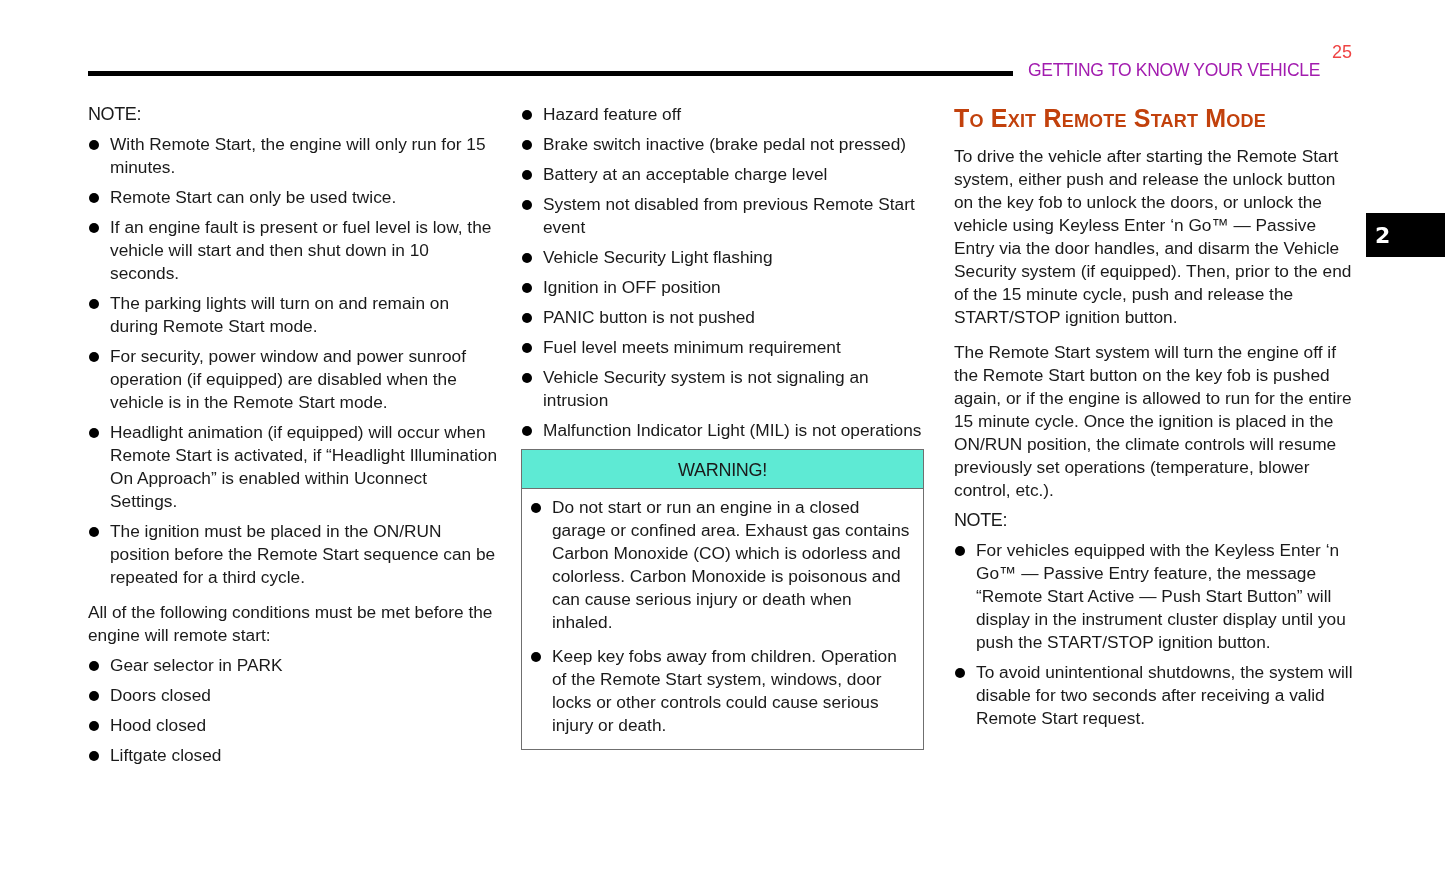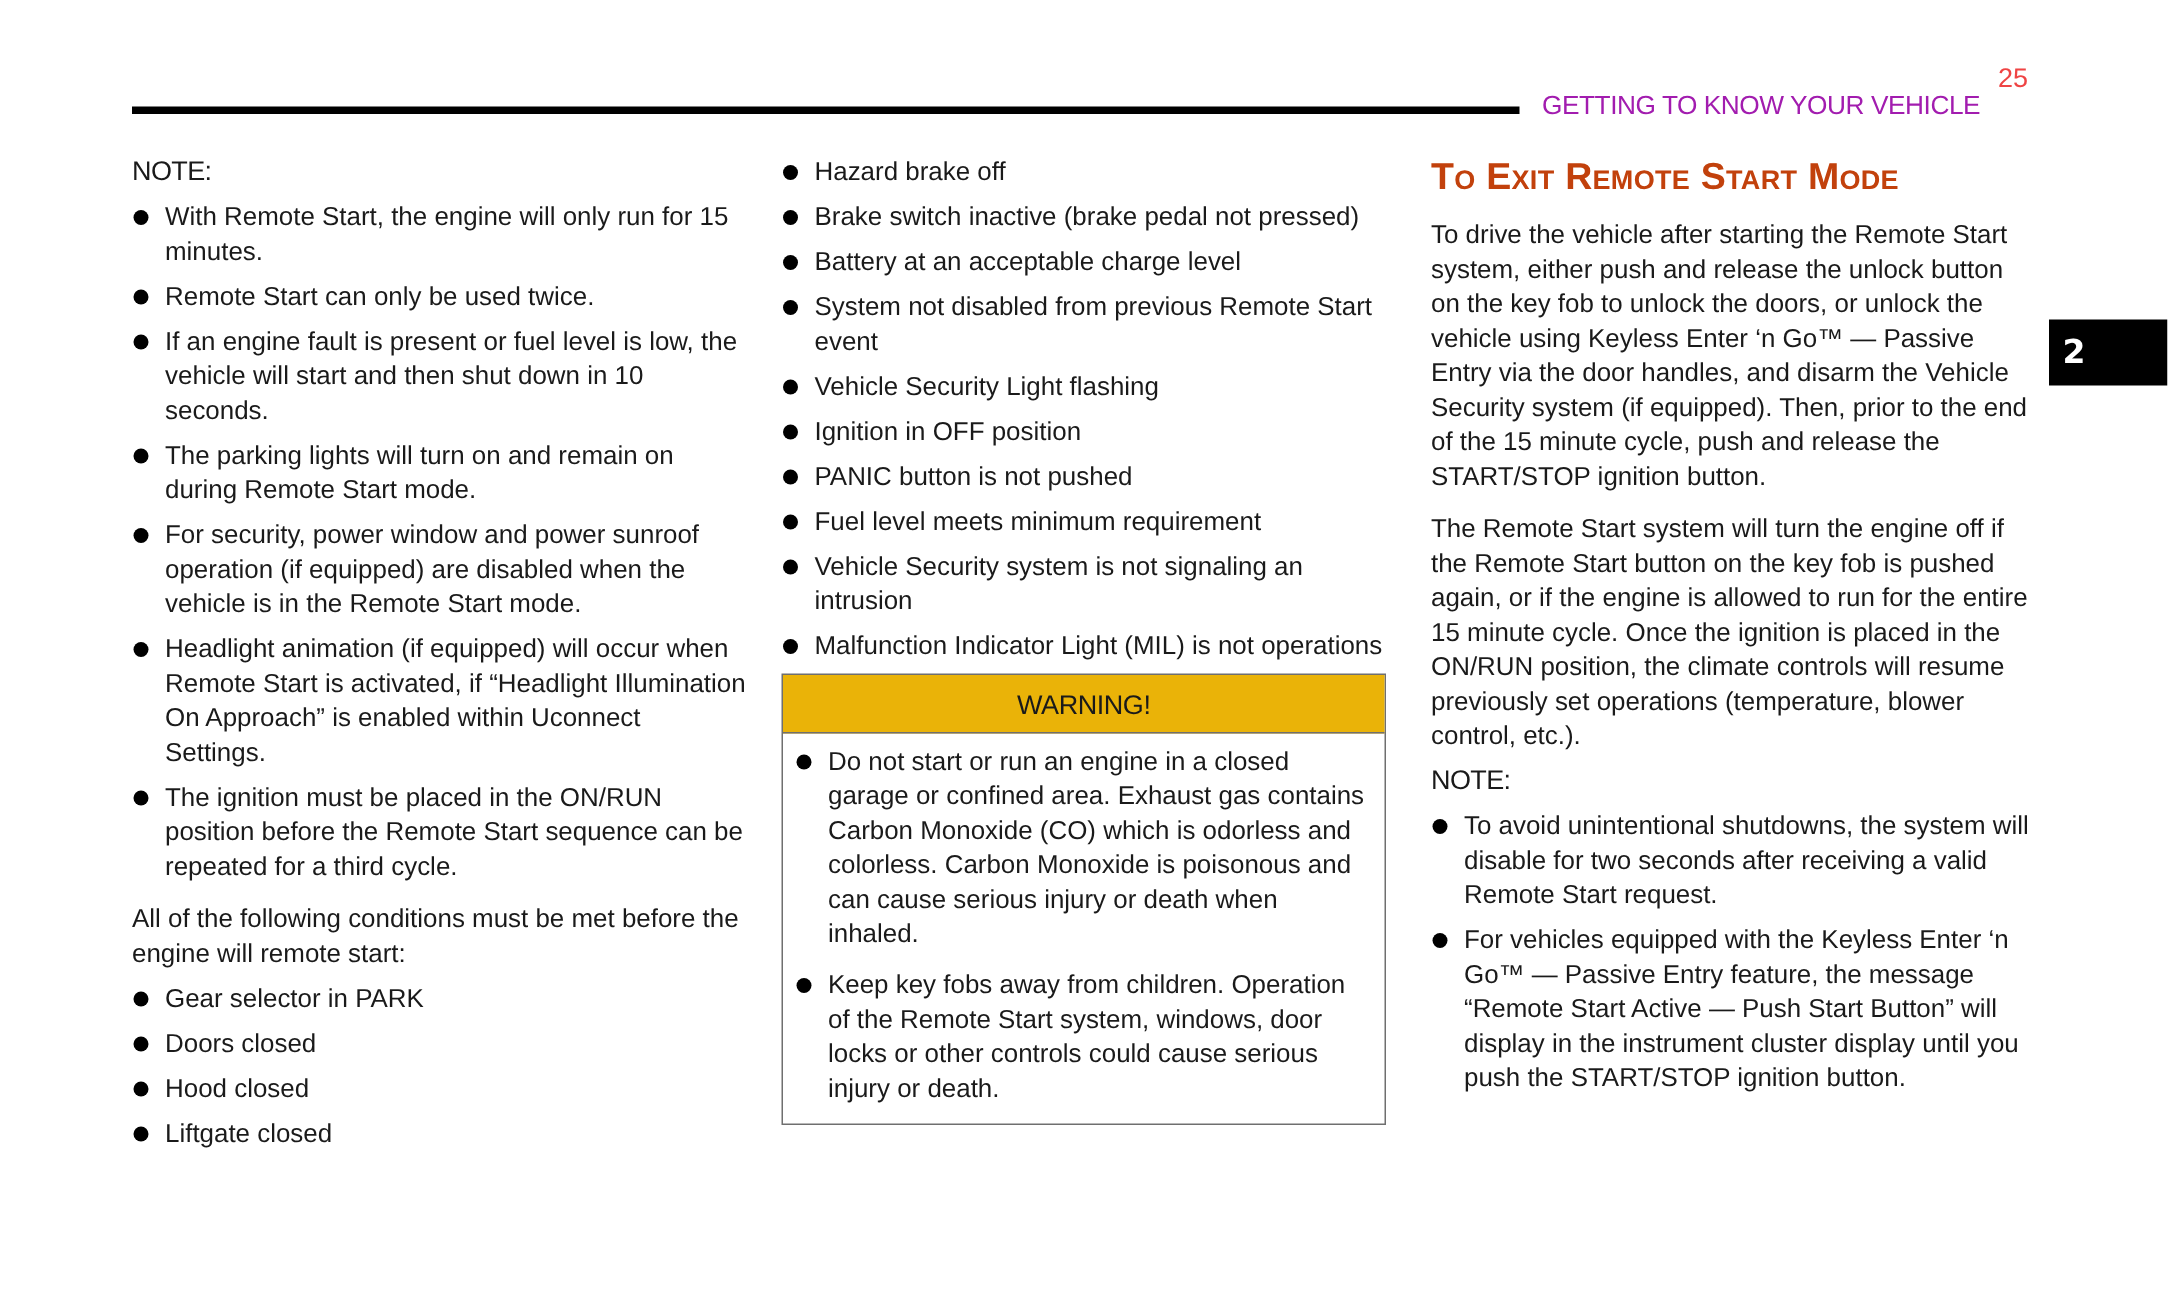--- a/index.html
+++ b/index.html
@@ -37,21 +37,21 @@
   }
   p.body { margin: 12px 0 7px 0; }
   .section-title {
     font-weight: bold; font-variant: small-caps; font-size: 25px; margin: 0 0 12px 0;
     letter-spacing: 0.2px; line-height: 30px; color: #c2410c;
   }
   .warning-box {
     border: 1px solid #6f6f6f; margin-top: 4px; width: 401px;
   }
   .warning-header {
-    background: #eab308; border-bottom: 1px solid #6f6f6f; text-align: center;
+    background: #5eead4; border-bottom: 1px solid #6f6f6f; text-align: center;
     font-size: 18px; height: 38px; line-height: 40px; letter-spacing: -0.3px;
   }
   .warning-body { padding: 7px 8px 1px 8px; }
   .warning-body ul.bullets li { margin-bottom: 11px; }
 </style>
 </head>
 <body>
 
 <div class="header-rule"></div>
 <div class="header-section">GETTING TO KNOW YOUR VEHICLE</div>
@@ -75,21 +75,21 @@
   <ul class="bullets">
     <li>Gear selector in PARK</li>
     <li>Doors closed</li>
     <li>Hood closed</li>
     <li>Liftgate closed</li>
   </ul>
 </div>
 
 <div class="col col-2">
   <ul class="bullets">
-    <li>Hazard brake off</li>
+    <li>Hazard feature off</li>
     <li>Brake switch inactive (brake pedal not pressed)</li>
     <li>Battery at an acceptable charge level</li>
     <li>System not disabled from previous Remote Start event</li>
     <li>Vehicle Security Light flashing</li>
     <li>Ignition in OFF position</li>
     <li>PANIC button is not pushed</li>
     <li>Fuel level meets minimum requirement</li>
     <li>Vehicle Security system is not signaling an intrusion</li>
     <li>Malfunction Indicator Light (MIL) is not operations</li>
   </ul>
@@ -103,16 +103,16 @@
     </div>
   </div>
 </div>
 
 <div class="col col-3">
   <div class="section-title">To Exit Remote Start Mode</div>
   <p class="body">To drive the vehicle after starting the Remote Start system, either push and release the unlock button on the key fob to unlock the doors, or unlock the vehicle using Keyless Enter ‘n Go™ — Passive Entry via the door handles, and disarm the Vehicle Security system (if equipped). Then, prior to the end of the 15 minute cycle, push and release the START/STOP ignition button.</p>
   <p class="body">The Remote Start system will turn the engine off if the Remote Start button on the key fob is pushed again, or if the engine is allowed to run for the entire 15 minute cycle. Once the ignition is placed in the ON/RUN position, the climate controls will resume previously set operations (temperature, blower control, etc.).</p>
   <div class="note-label">NOTE:</div>
   <ul class="bullets">
+    <li>For vehicles equipped with the Keyless Enter ‘n Go™ — Passive Entry feature, the message “Remote Start Active — Push Start Button” will display in the instrument cluster display until you push the START/STOP ignition button.</li>
     <li>To avoid unintentional shutdowns, the system will disable for two seconds after receiving a valid Remote Start request.</li>
-    <li>For vehicles equipped with the Keyless Enter ‘n Go™ — Passive Entry feature, the message “Remote Start Active — Push Start Button” will display in the instrument cluster display until you push the START/STOP ignition button.</li>
   </ul>
 </div>
 
 </body></html>

